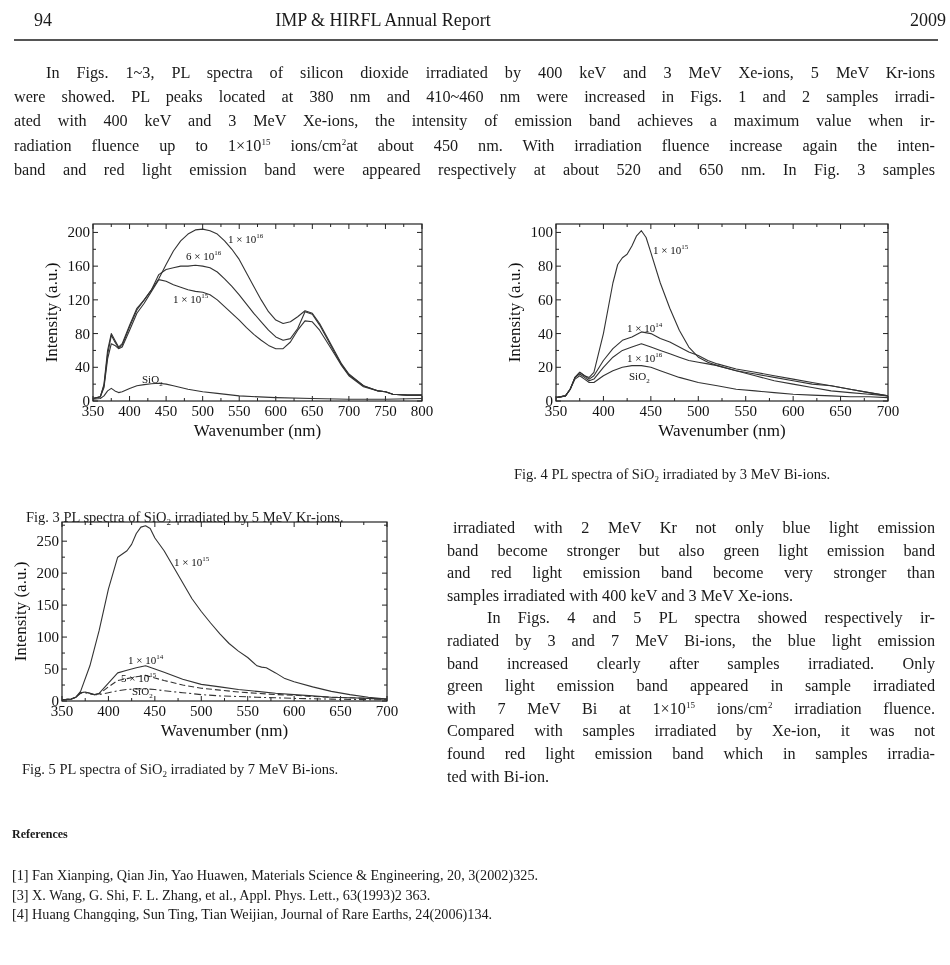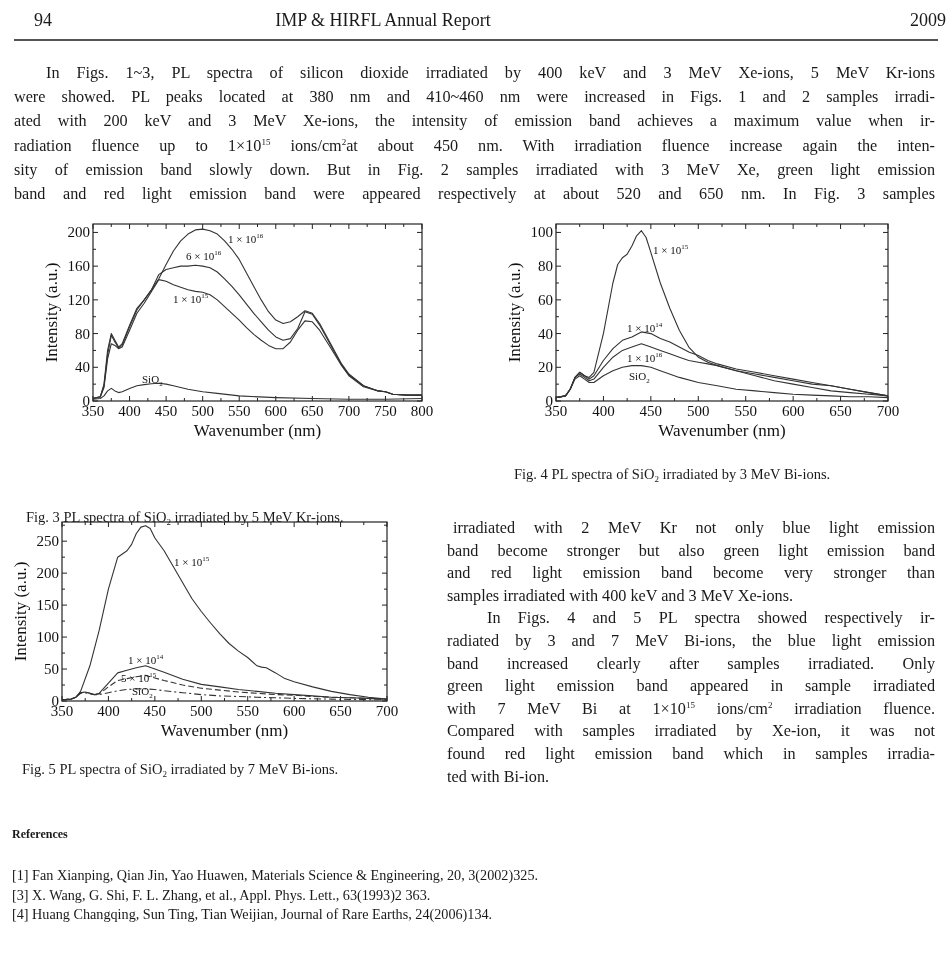--- a/index.html
+++ b/index.html
@@ -27,23 +27,22 @@
 <body>
 
 <div class="abs hdr" style="left:34px;">94</div>
 <div class="abs hdr" style="left:0;width:766px;text-align:center;">IMP &amp; HIRFL Annual Report</div>
 <div class="abs hdr" style="left:870px;margin-left:40px;">2009</div>
 <div class="abs rule"></div>
 
 <div class="abs para">
   <span class="ln first">In Figs. 1~3, PL spectra of silicon dioxide irradiated by 400 keV and 3 MeV Xe-ions, 5 MeV Kr-ions</span>
   <span class="ln">were showed. PL peaks located at 380 nm and 410~460 nm were increased in Figs. 1 and 2 samples irradi-</span>
-  <span class="ln">ated with 200 keV and 3 MeV Xe-ions, the intensity of emission band achieves a maximum value when ir-</span>
+  <span class="ln">ated with 400 keV and 3 MeV Xe-ions, the intensity of emission band achieves a maximum value when ir-</span>
   <span class="ln"><span>radiation fluence up to 1×10</span><sup>15</sup><span> ions/cm</span><sup>2</sup><span>at about 450 nm. With irradiation fluence increase again the inten-</span></span>
-  <span class="ln">sity of emission band slowly down. But in Fig. 2 samples irradiated with 3 MeV Xe, green light emission</span>
   <span class="ln">band and red light emission band were appeared respectively at about 520 and 650 nm. In  Fig. 3  samples</span>
 </div>
 
 <svg class="abs" id="fig3" style="left:0;top:0;" width="950" height="965">
     <g>
       <rect x="93" y="224" width="329" height="177" fill="none" stroke="#222" stroke-width="1.2"></rect>
       <line x1="93" x2="93" y1="401" y2="396" stroke="#222" stroke-width="1"></line>
       <line x1="93" x2="93" y1="224" y2="229" stroke="#222" stroke-width="1"></line>
       <line x1="111.27777777777777" x2="111.27777777777777" y1="401" y2="398" stroke="#222" stroke-width="1"></line>
       <line x1="111.27777777777777" x2="111.27777777777777" y1="224" y2="227" stroke="#222" stroke-width="1"></line>

